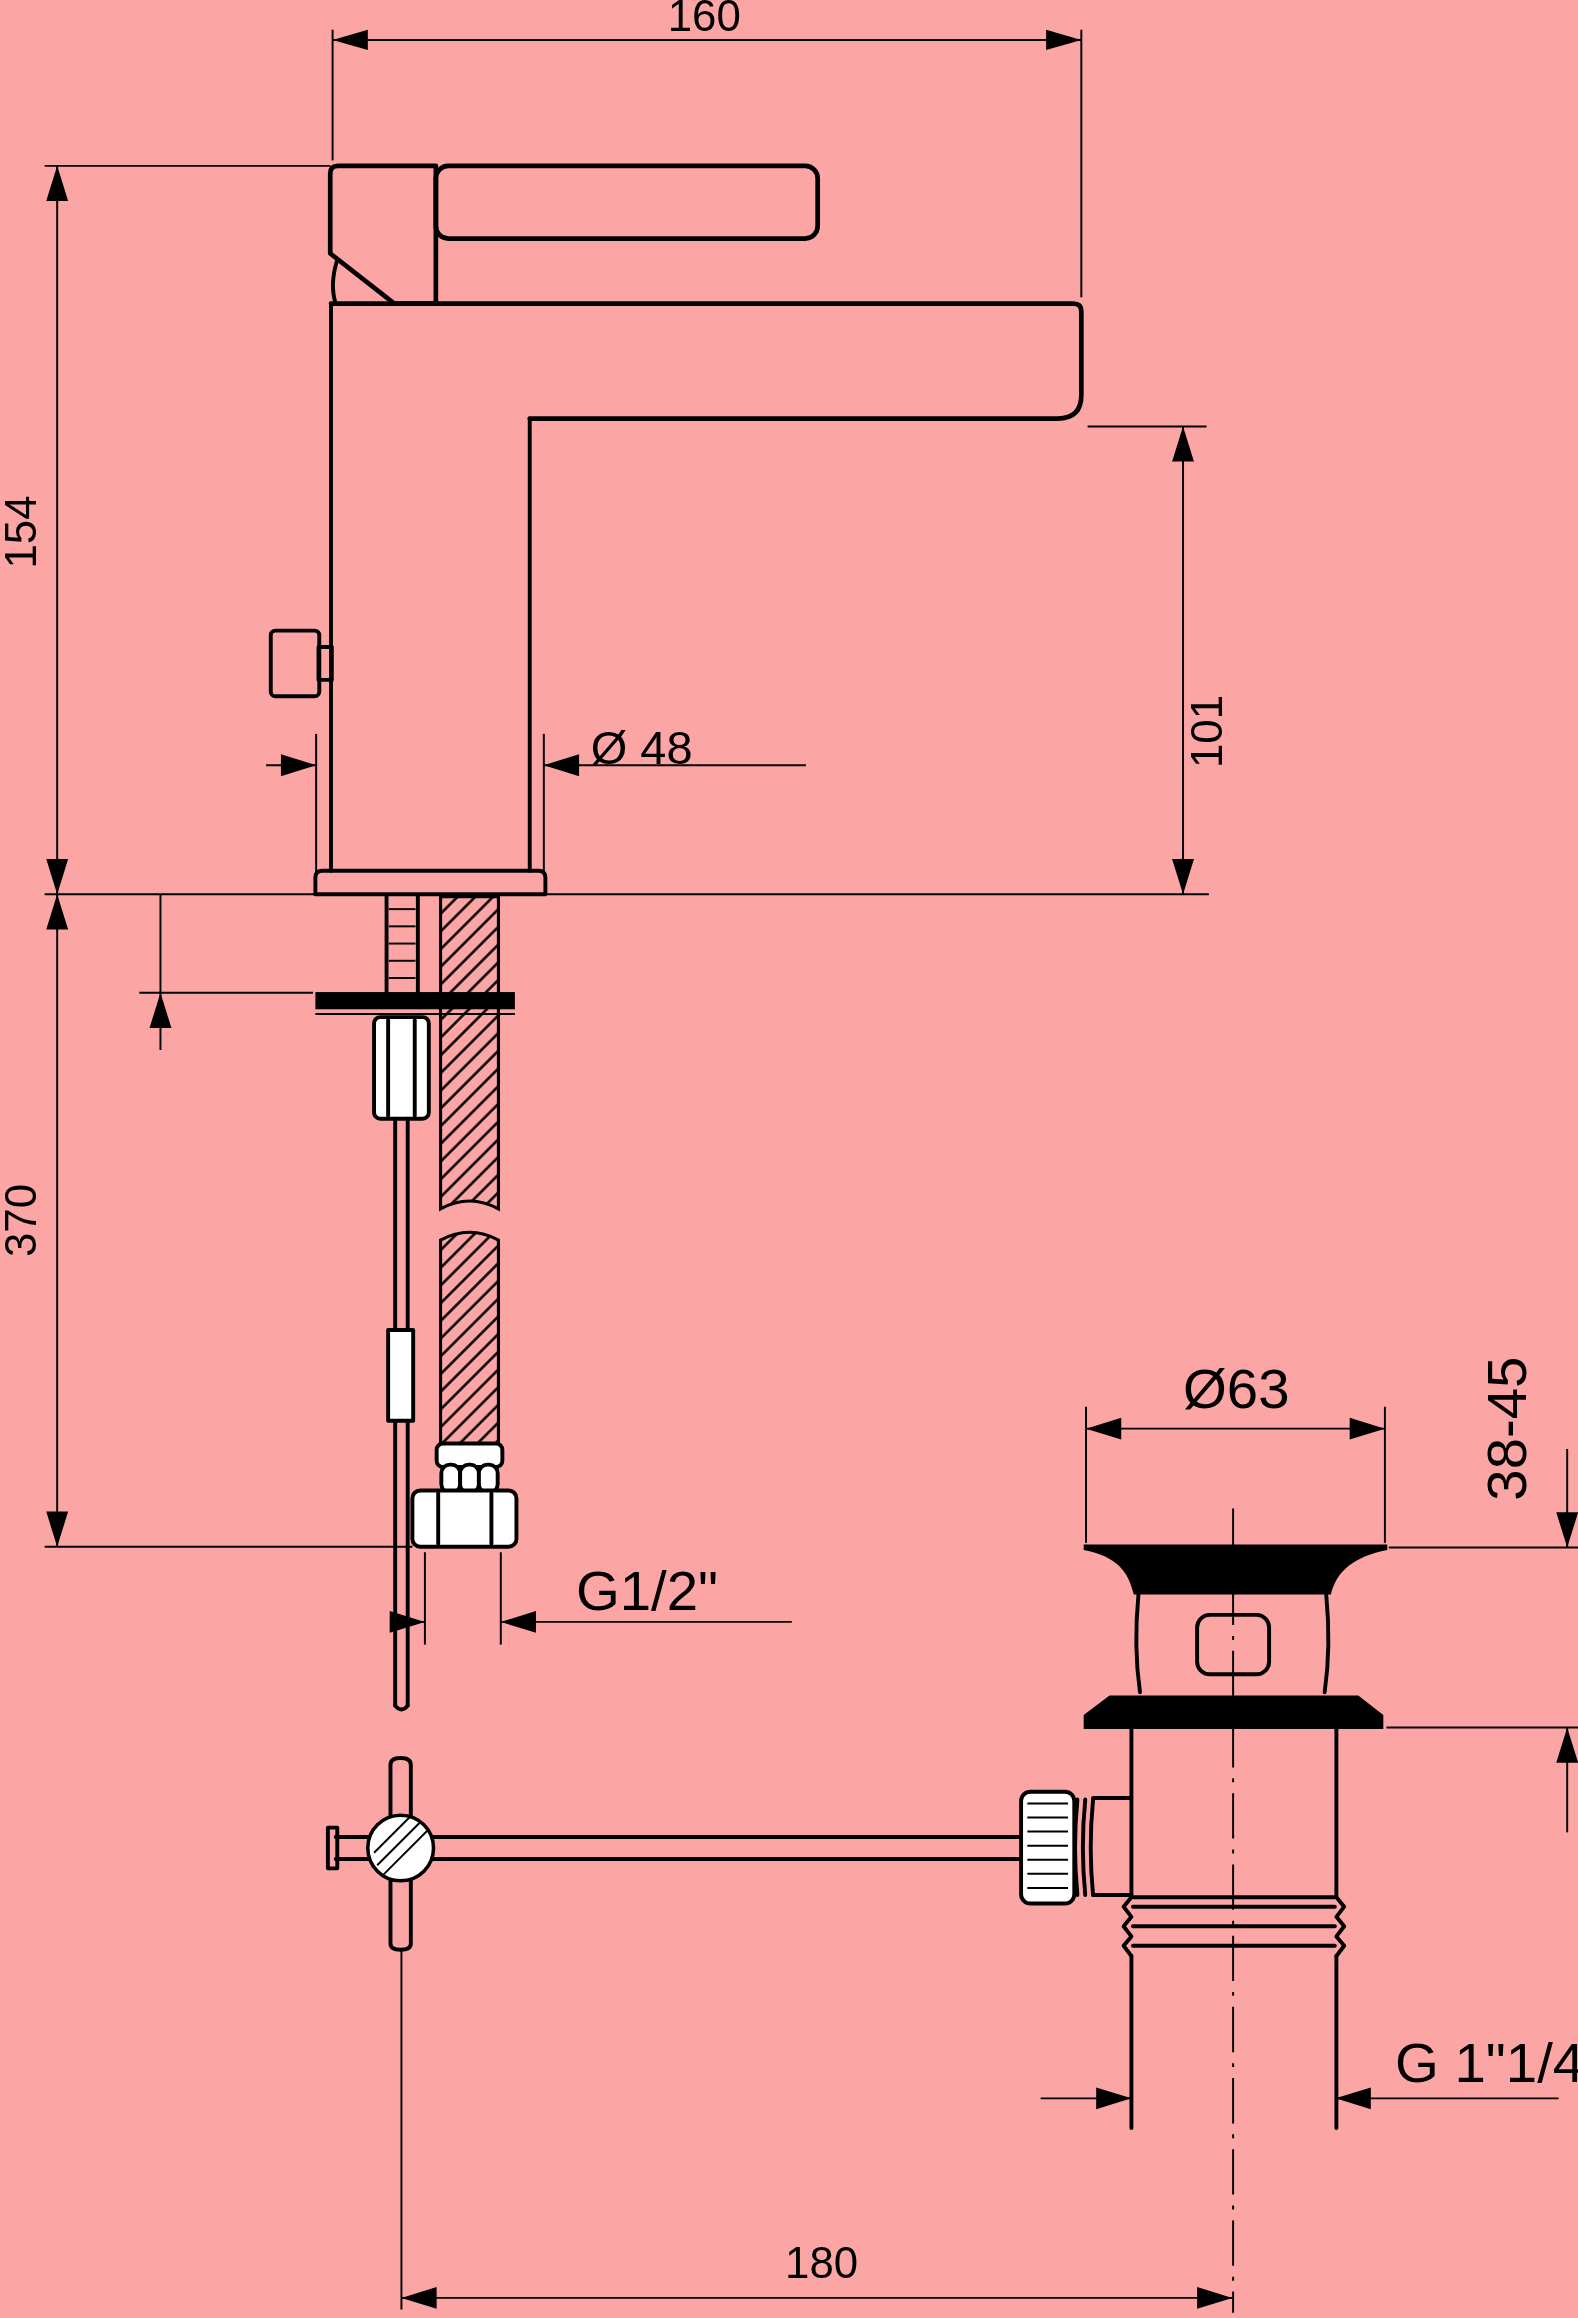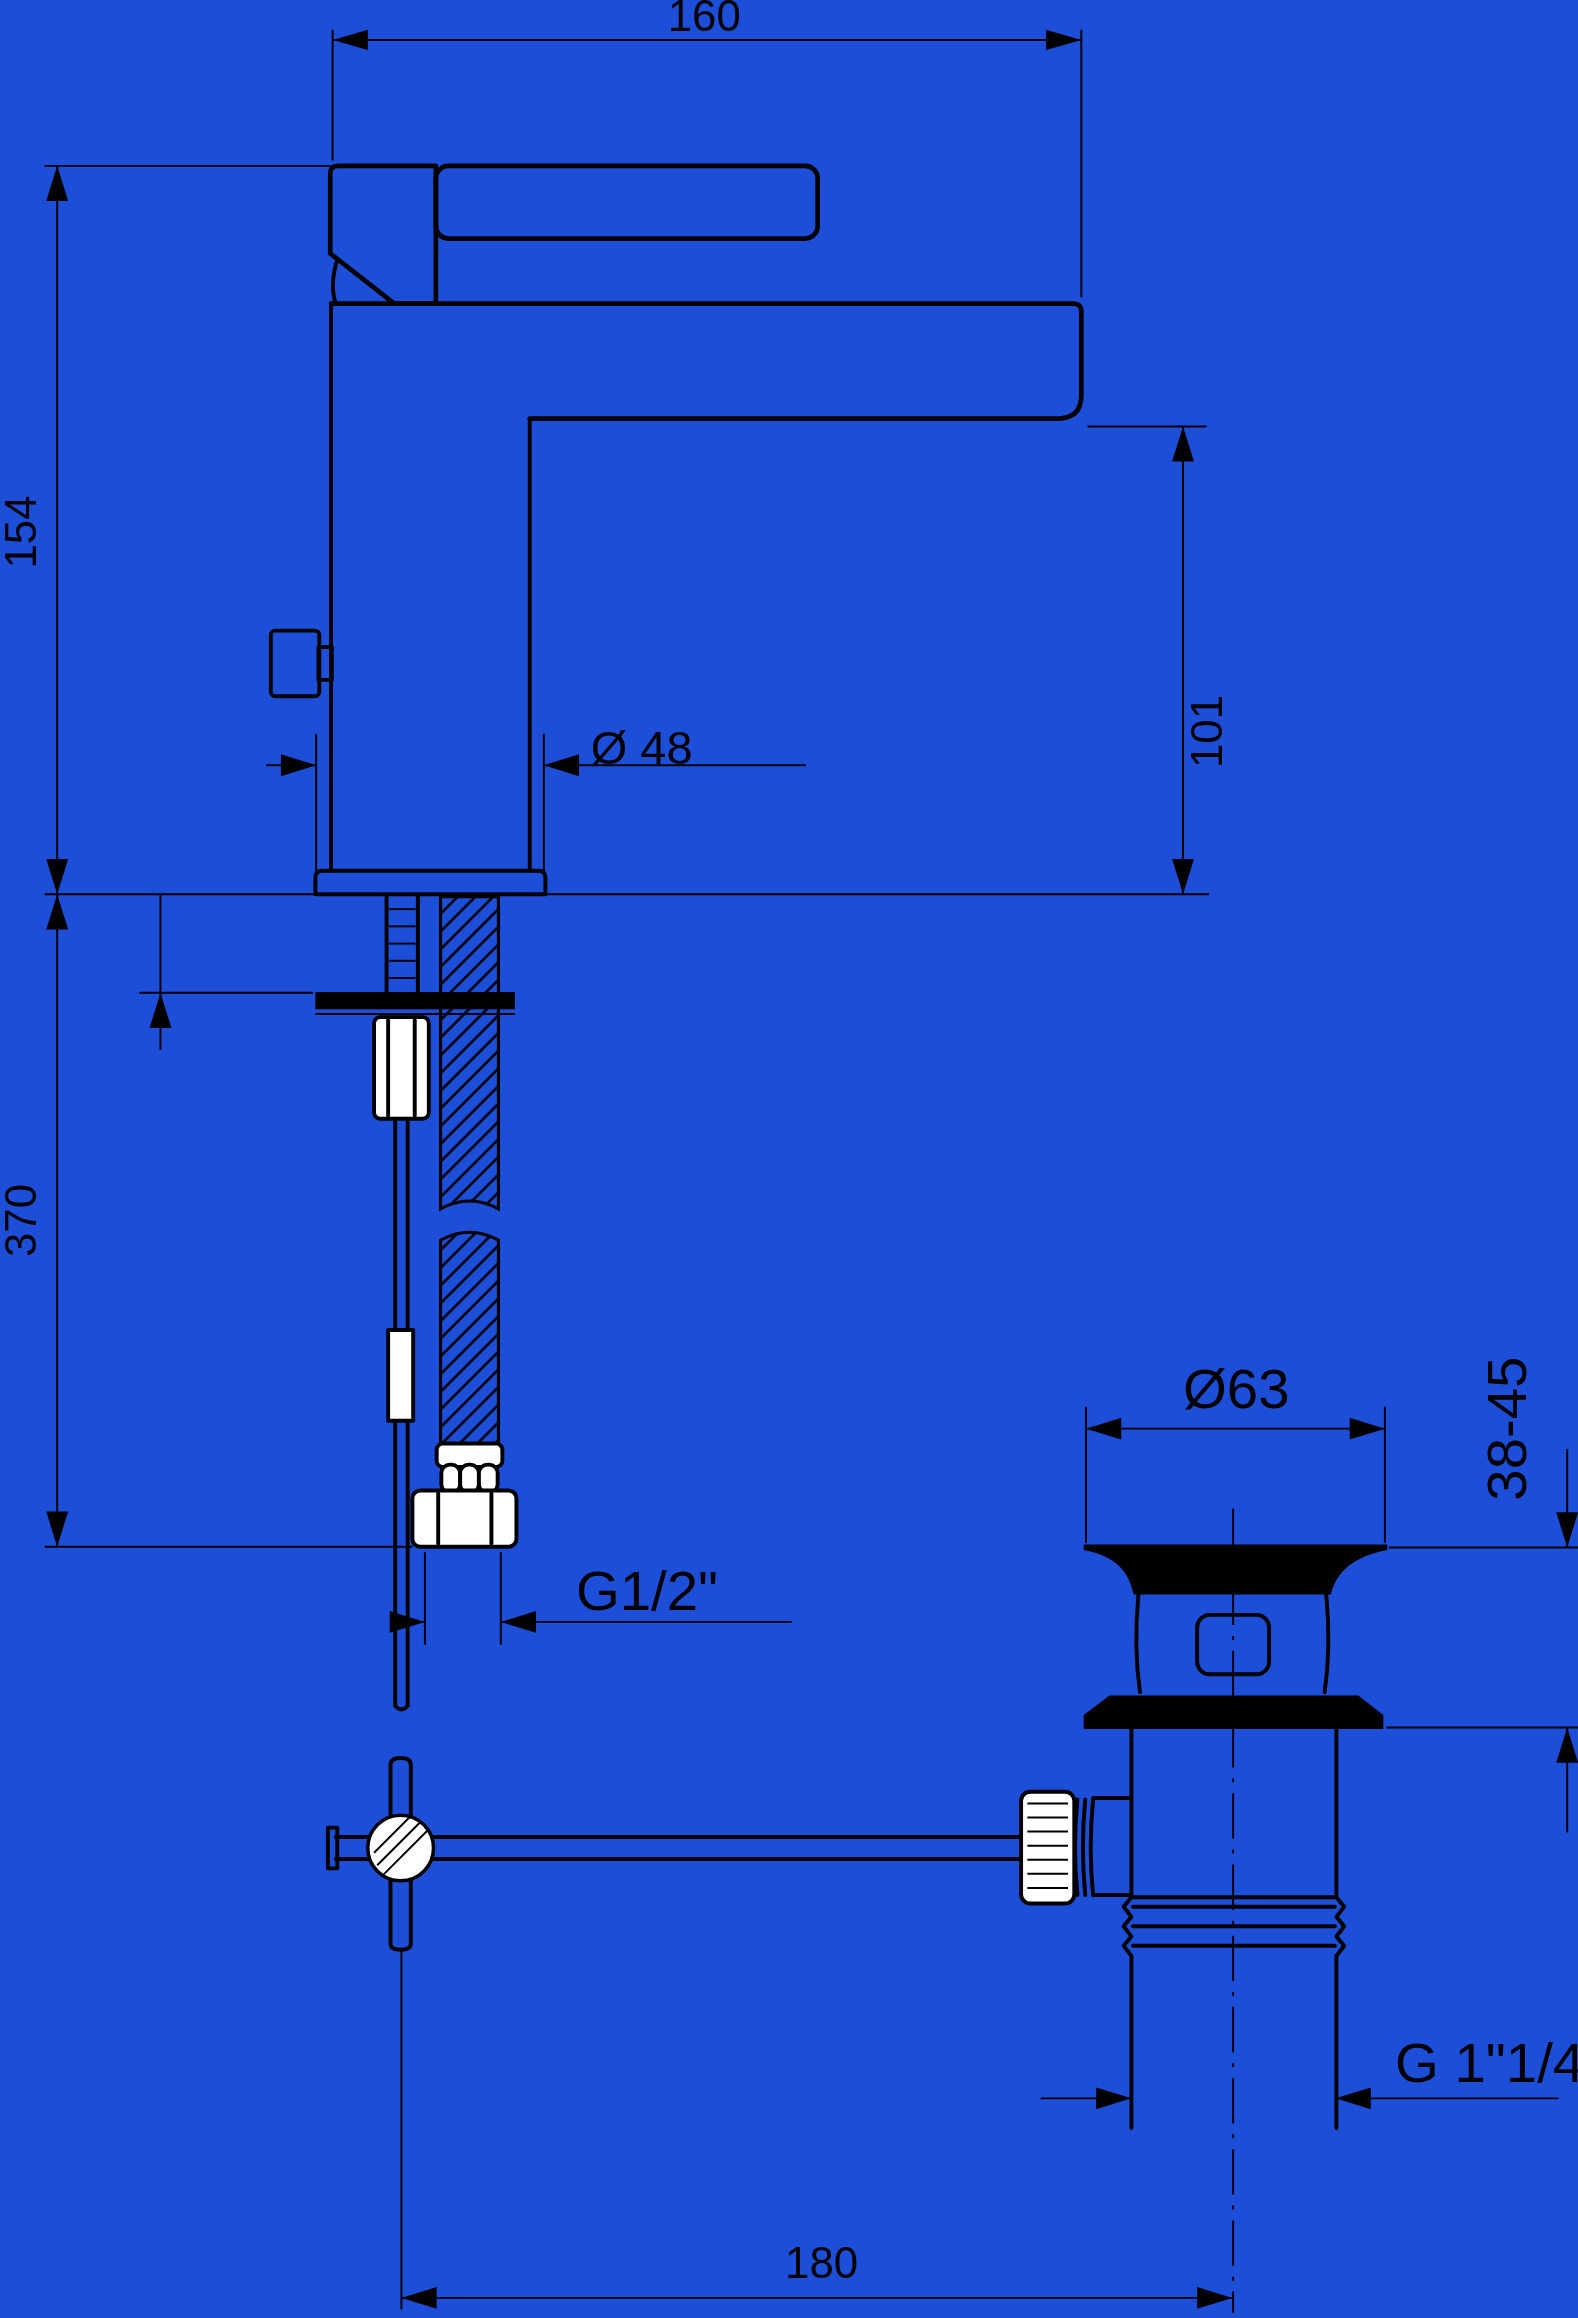--- a/index.html
+++ b/index.html
@@ -1,16 +1,16 @@
 <!DOCTYPE html>
 <html style="font-size:12.5px"><head>
 <meta charset="utf-8">
 <style>
   html,body{margin:0;padding:0;background:#ffffff;}
-  .sheet{position:relative;width:1579px;height:2319px;background:#1d4ed8;overflow:hidden;}
+  .sheet{position:relative;width:1579px;height:2319px;background:#fca5a5;overflow:hidden;}
   svg{position:absolute;left:0;top:0;}
   svg text{font-family:"Liberation Sans","DejaVu Sans",sans-serif;fill:#000;}
   .o{stroke:#000;stroke-width:5;fill:none;stroke-linecap:round;stroke-linejoin:round;}
   .o6{stroke:#000;stroke-width:6;fill:none;stroke-linecap:round;stroke-linejoin:round;}
   .t{stroke:#000;stroke-width:2.5;fill:none;stroke-linecap:butt;}
   .blk{fill:#000;stroke:none;}
   .wht{fill:#fff;}
   .arrow{fill:#000;stroke:none;}
   .num{font-size:56px;}
   .big{font-size:72px;}

